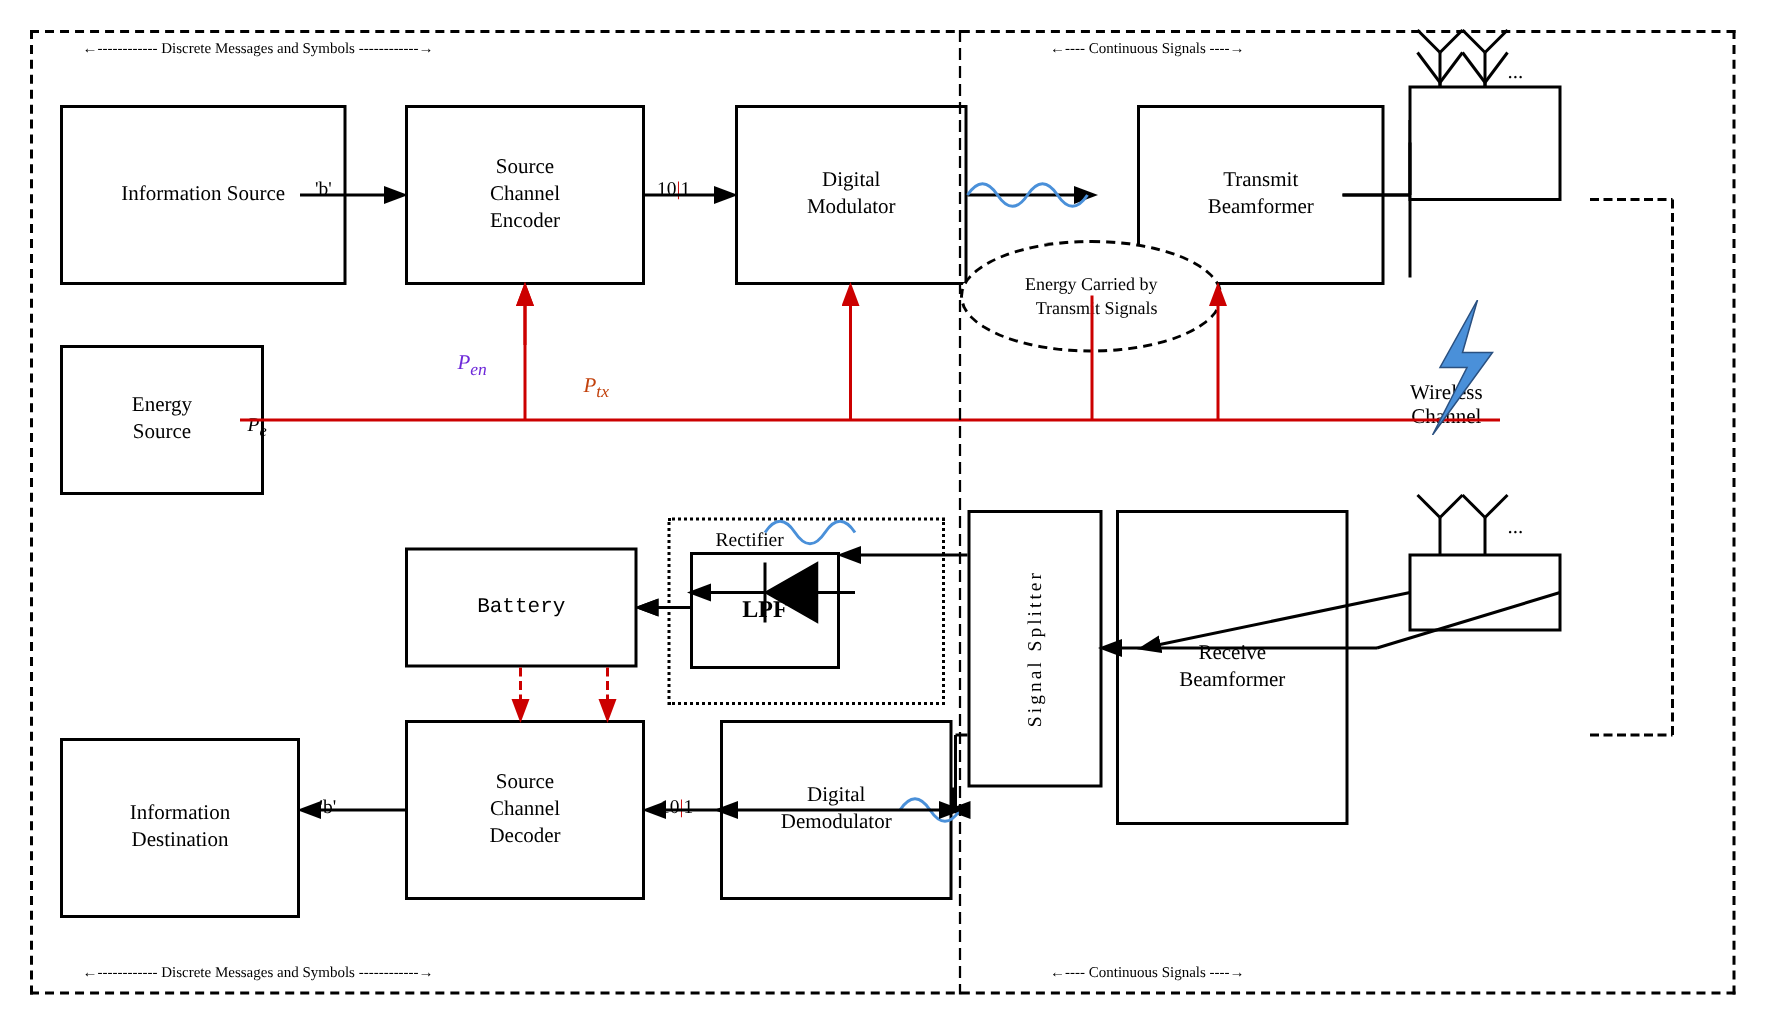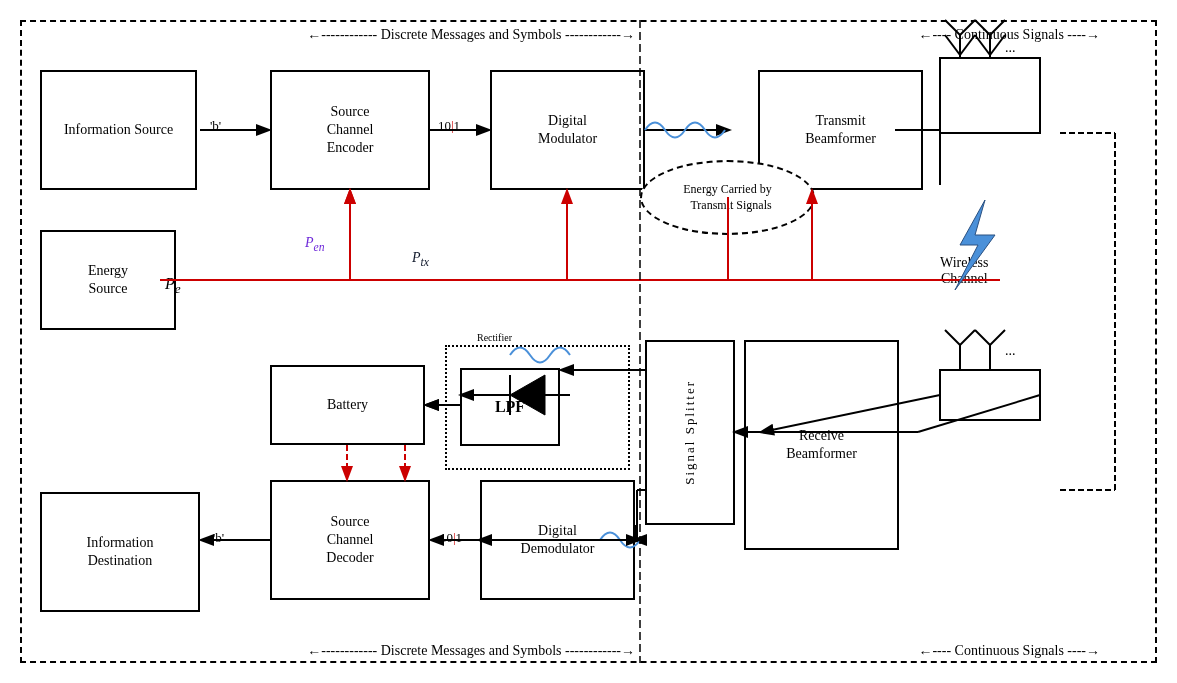--- a/index.html
+++ b/index.html
@@ -52,23 +52,23 @@
       position: absolute;
       font-size: 13px;
       font-family: 'Times New Roman', Times, serif;
     }
     .label-italic {
       font-style: italic;
     }
     
     .section-label {
       position: absolute;
-      font-size: 14px;
+      font-size: 10px;
       font-family: 'Times New Roman', Times, serif;
-      text-align: right;
+      text-align: left;
     }
     
     .oval-dashed {
       position: absolute;
       border: 2px dashed #000;
       border-radius: 50%;
       display: flex;
       align-items: center;
       justify-content: center;
       text-align: right;
@@ -83,42 +83,42 @@
       background: rgba(255,255,255,0.9);
     }
   </style>
 </head>
 <body>
 
 <div class="diagram-container">
 
   <div class="outer-border"></div>
 
-  <div class="block" style="left:40px;top:70px;width:157px;height:120px;text-align:center;">
+  <div class="block" style="left:40px;top:70px;width:191px;height:120px;text-align:center;">
     <span>Information
 Source</span>
   </div>
 
   <div class="block" style="left:270px;top:70px;width:160px;height:120px;">
     <span>Source<br>Channel<br>Encoder</span>
   </div>
 
   <div class="block" style="left:490px;top:70px;width:155px;height:120px;">
     <span>Digital<br>Modulator</span>
   </div>
 
   <div class="block" style="left:758px;top:70px;width:165px;height:120px;">
     <span>Transmit<br>Beamformer</span>
   </div>
 
   <div class="block" style="left:40px;top:230px;width:136px;height:100px;">
     <span>Energy<br>Source</span>
   </div>
 
-  <div class="block" style="left:270px;top:365px;width:155px;height:80px;">
+  <div class="block" style="left:270px;top:365px;width:155px;height:80px;font-family:Liberation Mono, monospace;">
     <span>Battery</span>
   </div>
 
   <div class="rectifier-box" style="left:445px;top:345px;width:185px;height:125px;">
   </div>
 
   <div class="block" style="left:460px;top:368px;width:100px;height:78px;font-size:16px;font-weight:bold;">
     <span>LPF</span>
   </div>
 
@@ -143,21 +143,21 @@
   </div>
 
   <div class="oval-dashed" style="left:640px;top:160px;width:175px;height:75px;font-size:12px;">
     <span>Energy Carried by<br>Transmit Signals</span>
   </div>
 
   <div class="label" style="left:940px;top:255px;text-align:center;font-size:14px;">
     Wireless<br>Channel
   </div>
 
-  <div class="label" style="left:477px;top:332px;font-size:10px;">
+  <div class="label" style="left:477px;top:352px;font-size:13px;">
     Rectifier
   </div>
 
   <div class="section-label" style="left:55px;top:27px;width:580px;">
     ←‑‑‑‑‑‑‑‑‑‑‑‑ Discrete Messages and Symbols ‑‑‑‑‑‑‑‑‑‑‑‑→
   </div>
 
   <div class="section-label" style="left:700px;top:27px;width:400px;">
     ←‑‑‑‑ Continuous Signals ‑‑‑‑→
   </div>
@@ -171,25 +171,25 @@
   </div>
 
   <div class="label" style="left:210px;top:118px;">'b'</div>
 
   <div class="label" style="left:438px;top:118px;">10<span style="color:#cc0000;">|</span>1</div>
 
   <div class="label" style="left:213px;top:530px;">'b'</div>
 
   <div class="label" style="left:440px;top:530px;">10<span style="color:#cc0000;">|</span>1</div>
 
-  <div class="label label-italic" style="left:165px;top:275px;font-size:16px;"><i>P<sub>e</sub></i></div>
+  <div class="label label-italic" style="left:165px;top:275px;font-size:13px;"><i>P<sub>e</sub></i></div>
 
   <div class="label label-italic" style="left:305px;top:235px;font-size:14px;color:#6d28d9;"><i>P<sub>en</sub></i></div>
 
-  <div class="label label-italic" style="left:412px;top:250px;font-size:14px;color:#0f172a;"><i>P<sub>tx</sub></i></div>
+  <div class="label label-italic" style="left:389px;top:250px;font-size:14px;color:#c2410c;"><i>P<sub>tx</sub></i></div>
 
   <svg class="svg-overlay">
     <defs>
 
       <marker id="arrowBlack" markerWidth="8" markerHeight="8" refX="6" refY="3" orient="auto">
         <path d="M0,0 L0,6 L8,3 z" fill="#000"></path>
       </marker>
 
       <marker id="arrowRed" markerWidth="8" markerHeight="8" refX="6" refY="3" orient="auto">
         <path d="M0,0 L0,6 L8,3 z" fill="#cc0000"></path>

